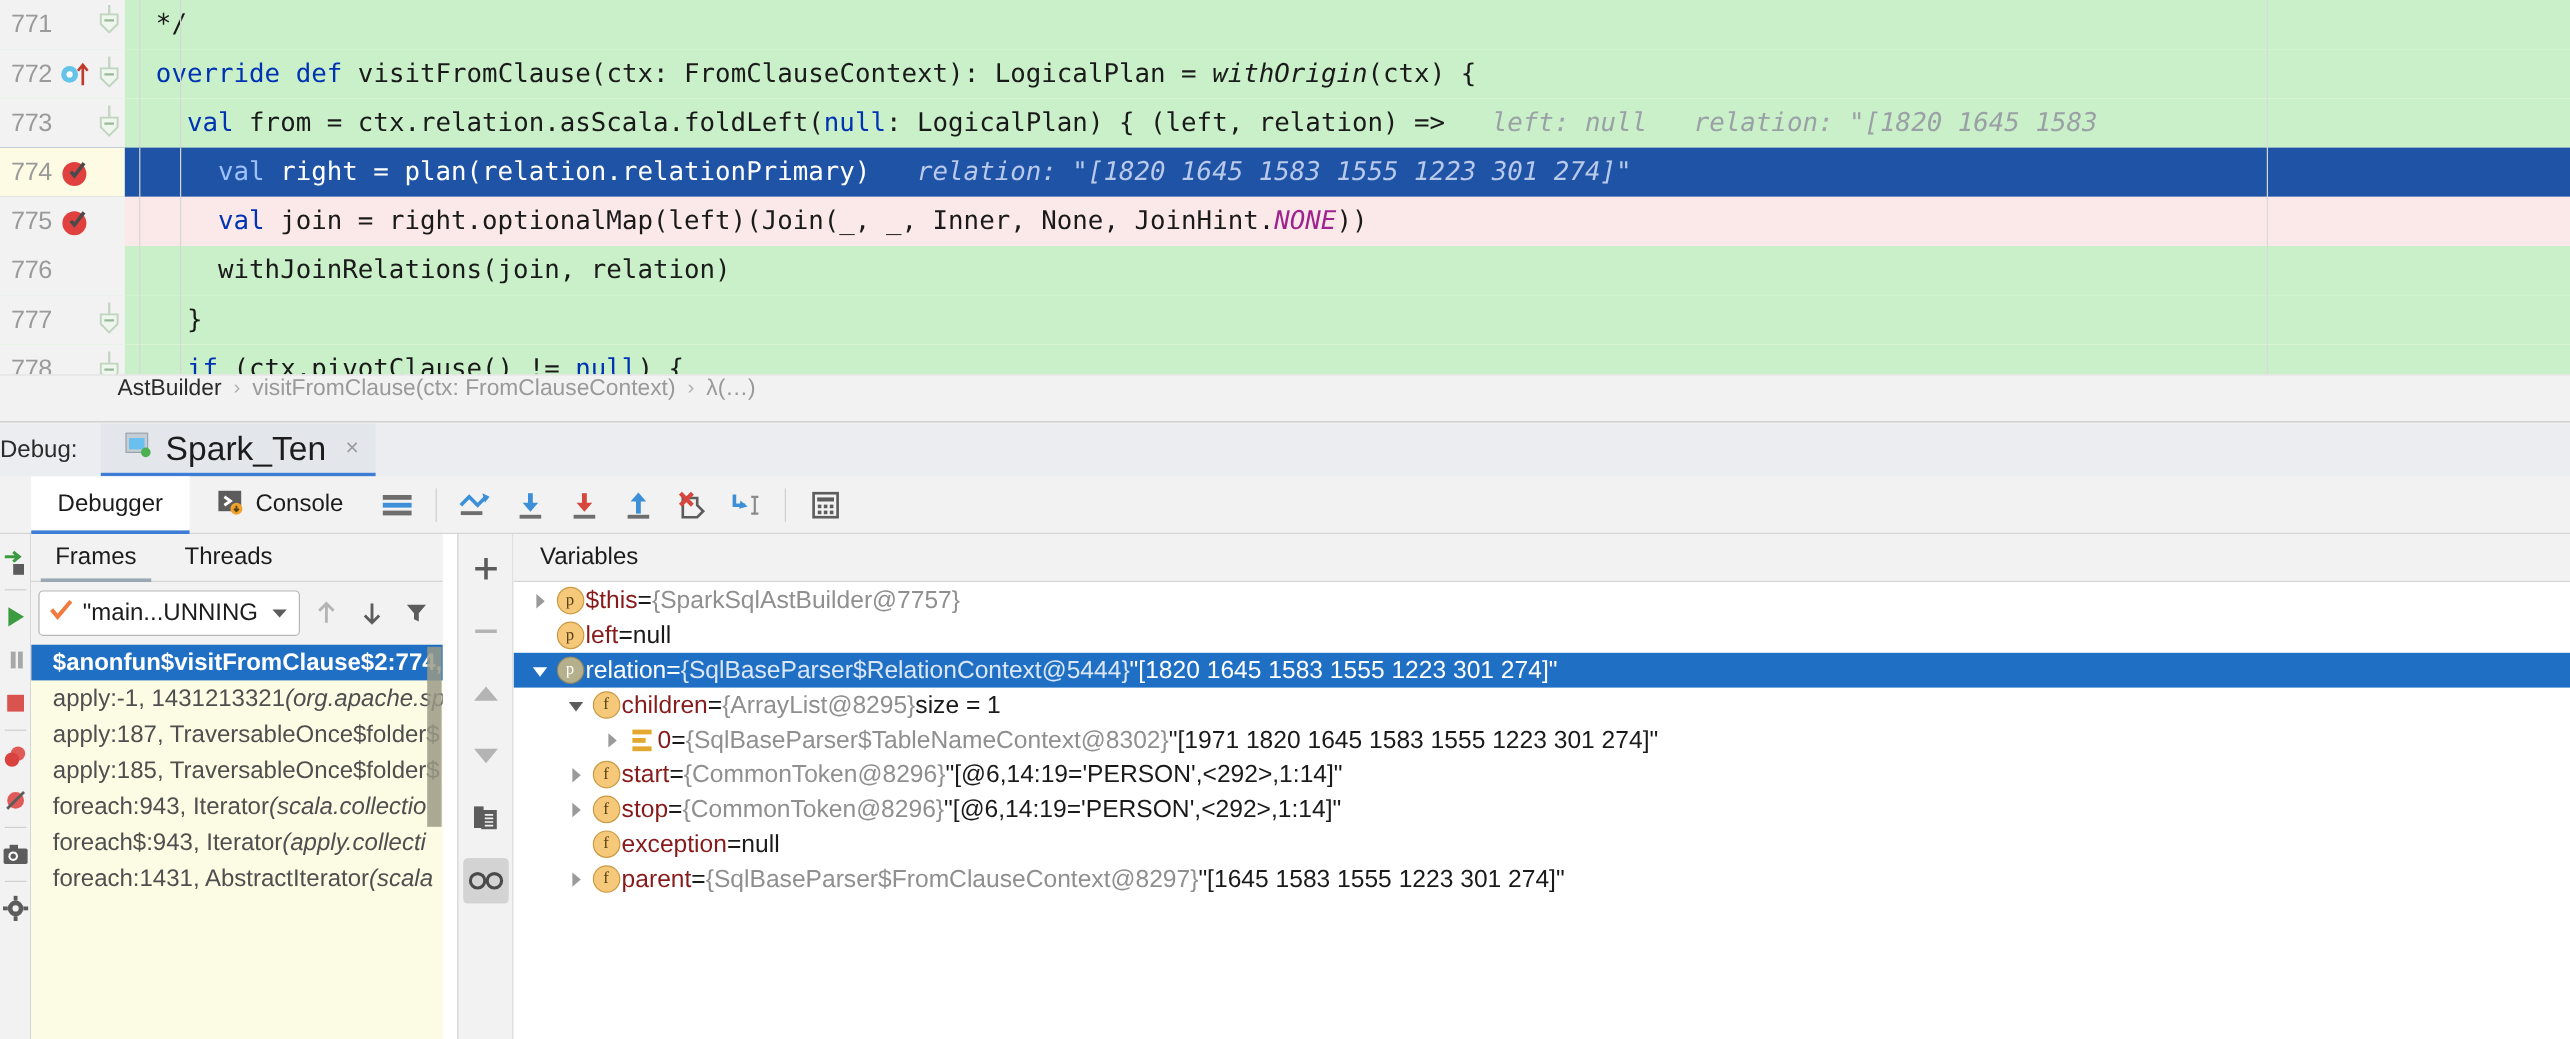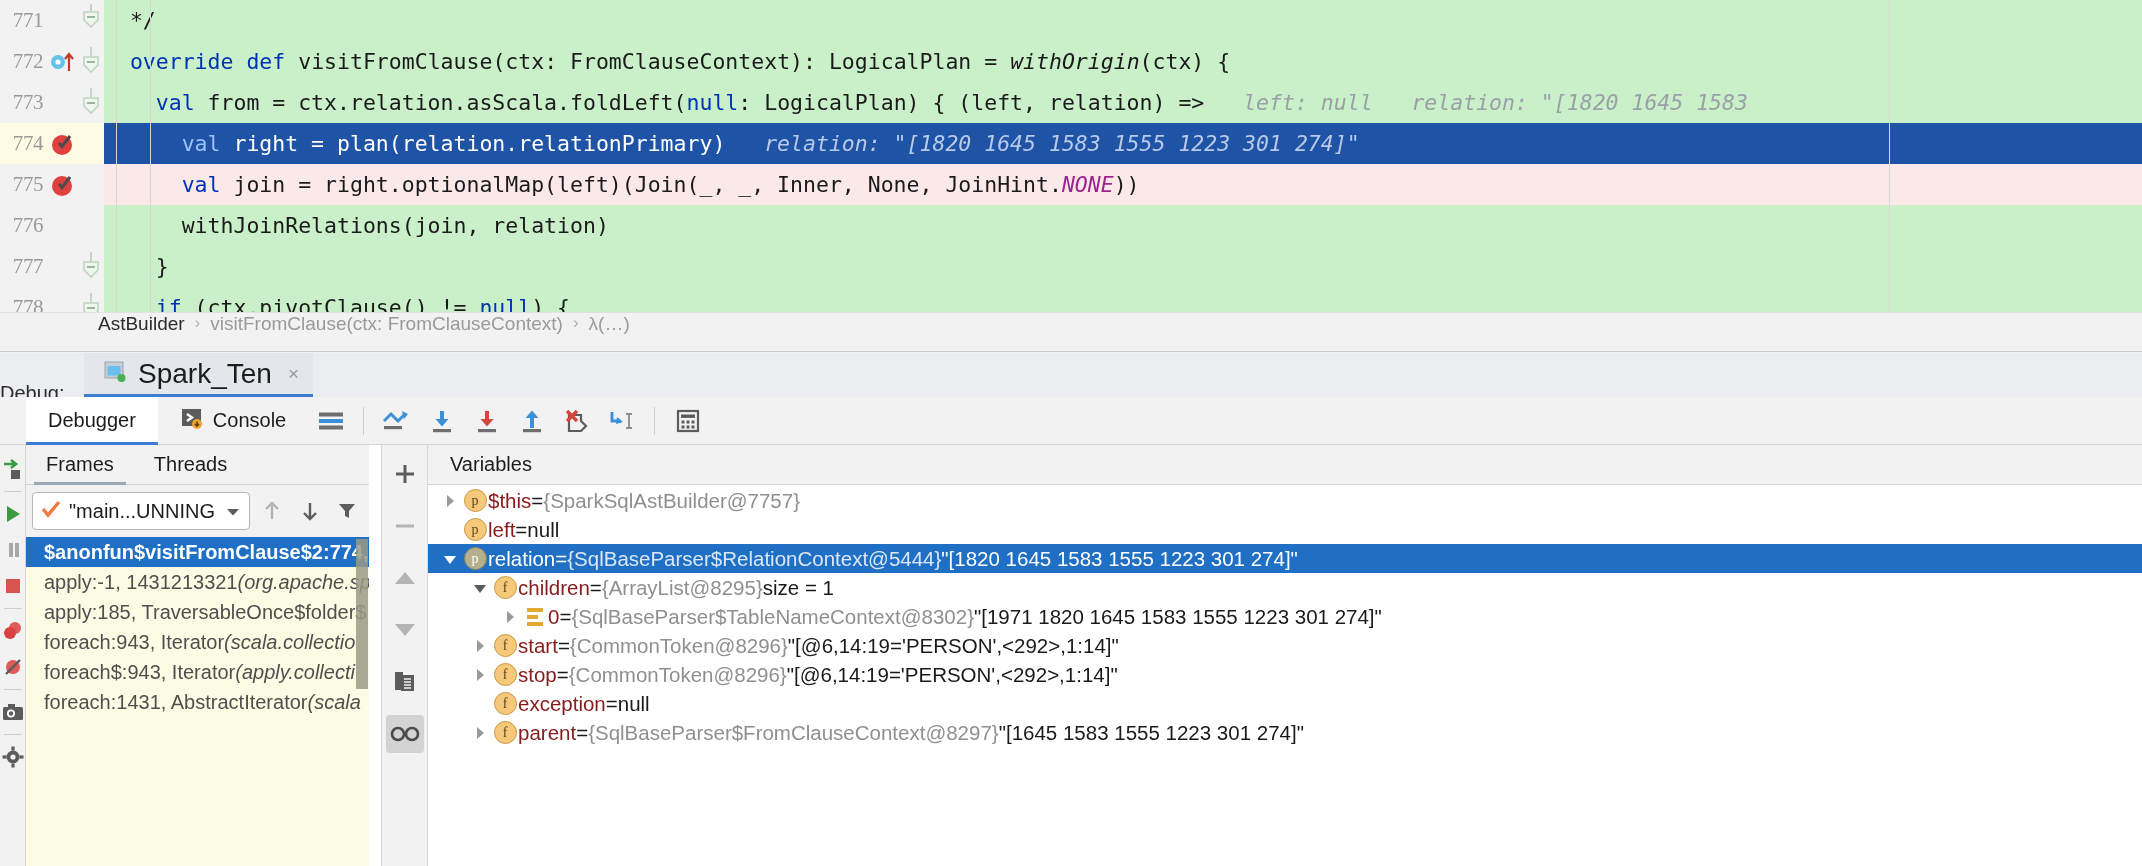--- a/index.html
+++ b/index.html
@@ -12,21 +12,21 @@
   #app{ position:relative; width:2142px; height:866px; }
 
   
   .editor{ position:absolute; left:0; top:0; width:2142px; height:312px; background:#ffffff; overflow:hidden;}
   .code-row{ position:relative; height:41px; display:flex; align-items:center; }
   .row-diff-added{ background:#caf0c9; }
   .row-diff-modified{ background:#fbe9e9; }
   .gutter{ width:104px; height:100%; display:flex; align-items:center; flex:0 0 104px; background:#f2f2f2; position:relative;}
   .gutter.hl{ background:#fdfbe3; }
   .lineno{ width:52px; text-align:right; padding-right:4px; color:#9a9a9a;
-           font-family:Liberation Serif, serif; font-size:21px; letter-spacing:-0.3px;}
+           font-family:Liberation Sans, sans-serif; font-size:21px; letter-spacing:-0.3px;}
   .gicon{ width:34px; display:flex; align-items:center; justify-content:center; }
   .fold{ width:26px; display:flex; align-items:center; justify-content:center; flex:0 0 26px; height:100%; }
   .fold svg{ display:block; }
   .codetext{
     flex:1; height:100%; display:flex; align-items:center; white-space:pre;
     font-family:"DejaVu Sans Mono", monospace; font-size:21.5px; color:#1a1a1a;
     padding-left:0px; position:relative;
   }
   .stripe-col{ position:absolute; left:0; top:0; bottom:0; width:1px; background:#d6d6d6; }
   .kw{ color:#0033b3; }
@@ -48,21 +48,21 @@
   }
   .bc-a{ color:#2b2b2b; }
   .bc-sep{ color:#b0b0b0; font-size:17px; }
   .bc-d{ color:#9a9a9a; }
 
   
   .tw-head{
     position:absolute; left:0; top:353px; width:2142px; height:44px;
     background:#ecedf0; display:flex; align-items:flex-end;
   }
-  .tw-label{ position:absolute; left:0; top:11px; color:#2b2b2b; font-size:20px;margin-top:18px; }
+  .tw-label{ position:absolute; left:0; top:11px; color:#2b2b2b; font-size:20px; }
   .tw-tab{
     position:absolute; left:84px; top:0; height:44px; width:229px;
     background:#e3e6eb; display:flex; align-items:center; gap:10px; padding-left:18px;
     border-bottom:3px solid #3d7dd6;
   }
   .tw-tab-title{ font-size:28px; color:#1c1c1c; }
   .tab-close{ color:#9b9b9b; font-size:19px; margin-left:6px; }
 
   
   .dbg-bar{
@@ -480,20 +480,23 @@
 
       <div class="frames-list" id="frames-list">
           <div class="frame-item sel">
             <span>$anonfun$visitFromClause$2:774, A</span>
           </div>
           <div class="frame-item">
             <span>apply:-1, 1431213321 </span>
             <span class="it">(org.apache.sp</span>
           </div>
           <div class="frame-item">
+            <span>apply:187, TraversableOnce$folder$</span>
+          </div>
+          <div class="frame-item">
             <span>apply:185, TraversableOnce$folder$</span>
           </div>
           <div class="frame-item">
             <span>foreach:943, Iterator </span>
             <span class="it">(scala.collectio</span>
           </div>
           <div class="frame-item">
             <span>foreach$:943, Iterator </span>
             <span class="it">(apply.collecti</span>
           </div>

